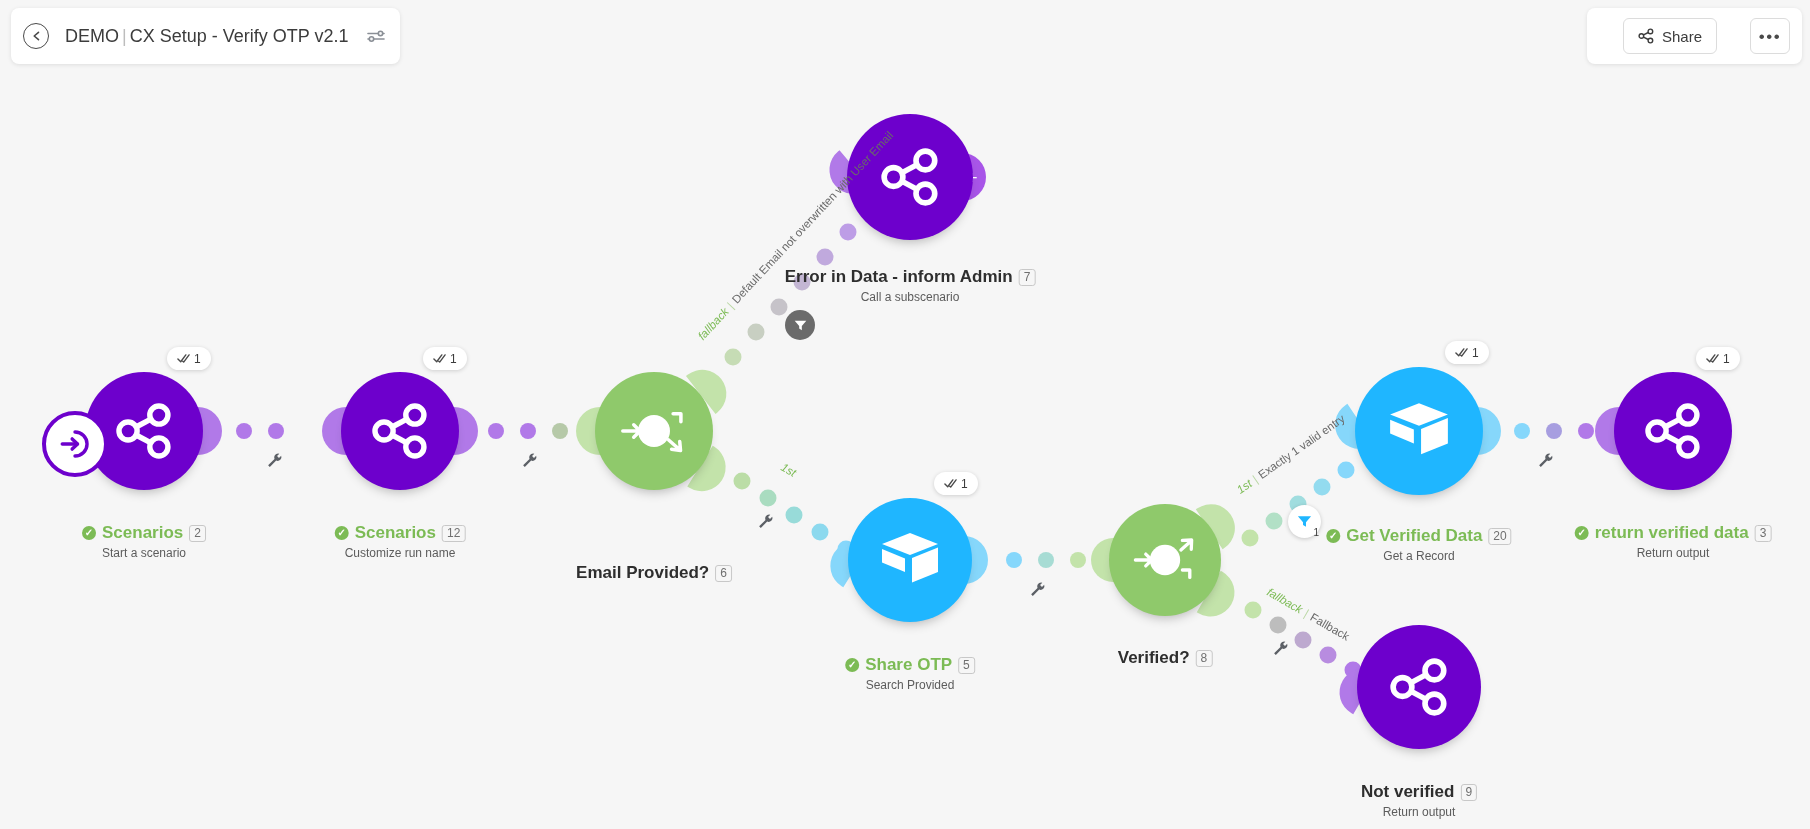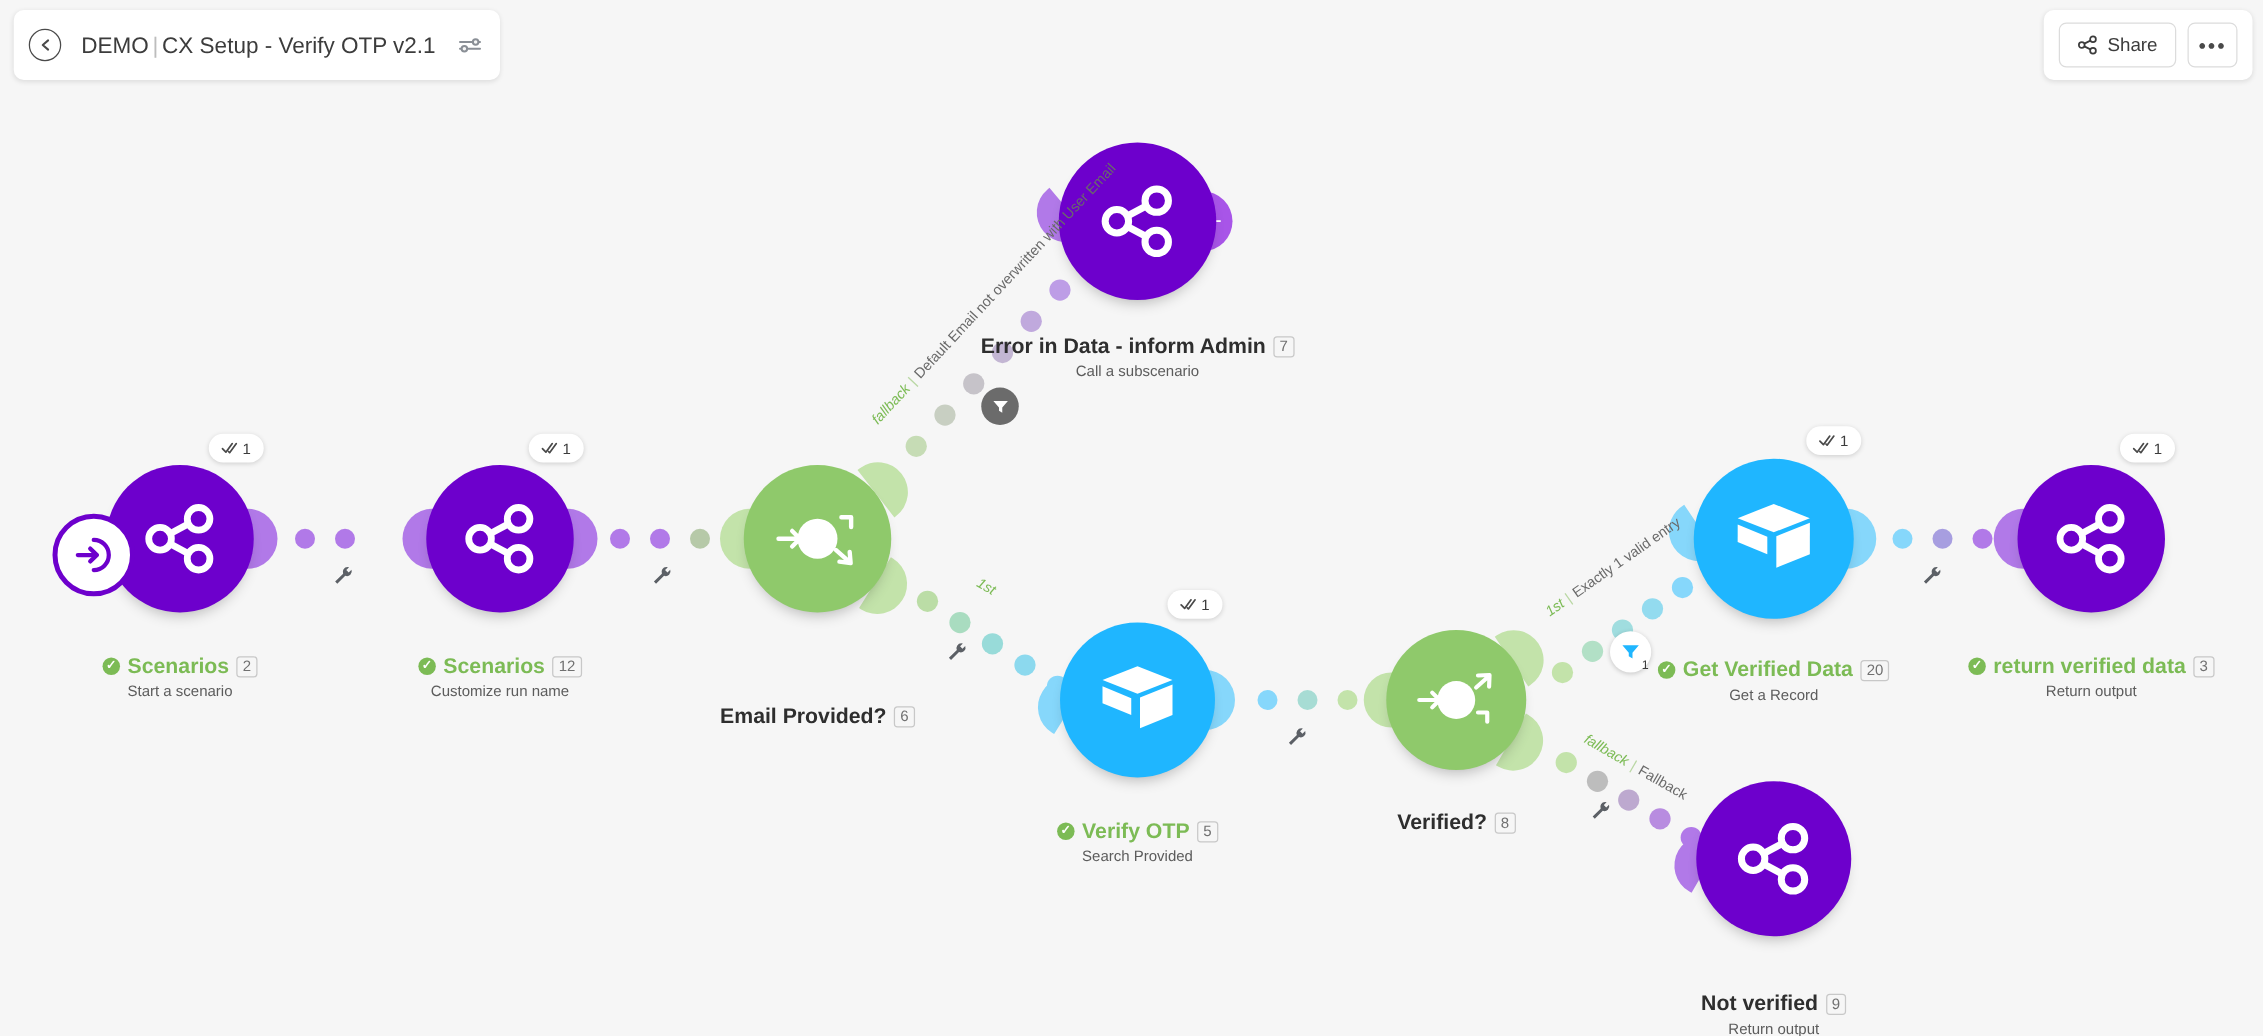--- a/index.html
+++ b/index.html
@@ -57,20 +57,21 @@
   }
   .btn-outline {
     height: 36px;
     border: 1px solid #dcdcdc;
     border-radius: 6px;
     background: #fff;
     display: flex; align-items: center; gap: 8px;
     padding: 0 14px;
     font-size: 15px; color: #3c3c3c;
     cursor: pointer;
+    margin-left: 24px;
   }
   .btn-outline.square { padding: 0; width: 40px; justify-content: center; }
   .dots { letter-spacing: 1.5px; font-size: 17px; line-height: 1; color: #4a4a4a; }
 
   
   .node {
     position: absolute;
     width: 0; height: 0;
   }
   .bubble {
@@ -450,21 +451,21 @@
     <div class="op-pill" style="left:24px; top:-88px;">
       <svg width="13" height="11" viewBox="0 0 14 11">
         <path d="M1 6 L4 9 L9.5 1.6" fill="none" stroke="#4a4a4a" stroke-width="1.5" stroke-linecap="round" stroke-linejoin="round"></path>
         <path d="M6.2 8.4 L7.2 9.4 L13 1.6" fill="none" stroke="#4a4a4a" stroke-width="1.5" stroke-linecap="round" stroke-linejoin="round"></path>
       </svg>
       <span>1</span>
     </div>
     <div class="node-label" style="left:0px; top:95px;">
       <div class="label-main green-text">
         <span class="check-dot">✓</span>
-        <span>Verify OTP</span>
+        <span>Share OTP</span>
         <span class="id-chip">5</span>
       </div>
       <div class="label-sub">Search Provided</div>
     </div>
   </div>
 
   <div class="wrench" style="left:1029px; top:581px;">
     <svg width="17" height="17" viewBox="0 0 16 16">
       <path d="M11.3 1.5a3.6 3.6 0 0 0-3.3 5l-6 6 1.6 1.6 6-6a3.6 3.6 0 0 0 4.7-4.6L12.2 5.6 10.4 3.8l2.1-2.1a3.6 3.6 0 0 0-1.2-.2z" fill="#5c6066"></path>
     </svg>
@@ -576,21 +577,21 @@
     <div class="halfc left" style="left:-78px; top:-24px; width:26px; height:48px; background:#b179e8; transform:rotate(30deg);"></div>
     <div class="bubble purple" style="left:-62px; top:-62px; width:124px; height:124px; z-index:2;">
       <svg width="60" height="60" viewBox="0 0 16 16">
         <circle cx="12.1" cy="3.6" r="2.5" fill="none" stroke="#fff" stroke-width="1.5"></circle>
         <circle cx="3.6" cy="8" r="2.5" fill="none" stroke="#fff" stroke-width="1.5"></circle>
         <circle cx="12.1" cy="12.4" r="2.5" fill="none" stroke="#fff" stroke-width="1.5"></circle>
         <line x1="5.8" y1="6.9" x2="9.9" y2="4.7" stroke="#fff" stroke-width="1.5"></line>
         <line x1="5.8" y1="9.1" x2="9.9" y2="11.3" stroke="#fff" stroke-width="1.5"></line>
       </svg>
     </div>
-    <div class="node-label" style="left:0px; top:106px;">
+    <div class="node-label" style="left:0px; top:95px;">
       <div class="label-main dark-text">
         <span>Not verified</span>
         <span class="id-chip">9</span>
       </div>
       <div class="label-sub">Return output</div>
     </div>
   </div>
 
 </div>
 

